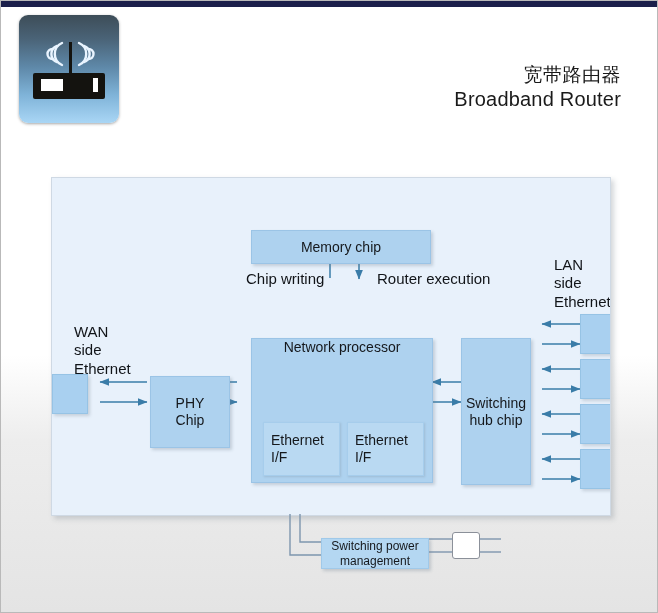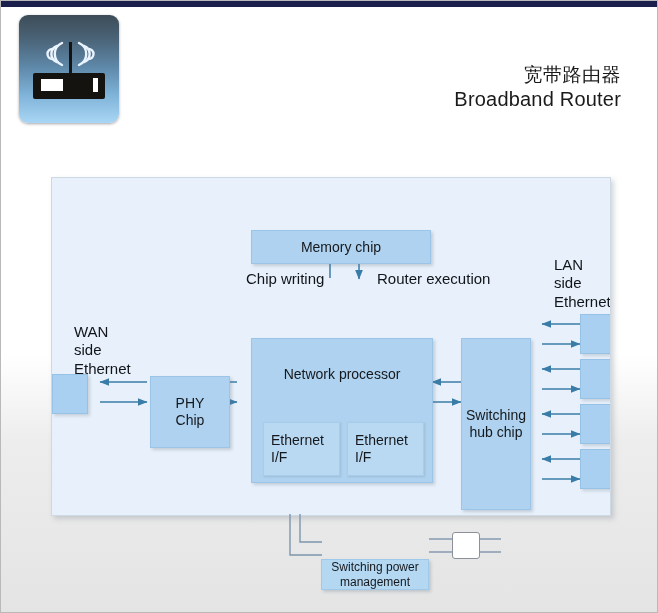--- a/index.html
+++ b/index.html
@@ -85,21 +85,21 @@
     box-shadow:2px 2px 3px rgba(110,125,140,.28);
   }
   .lbl {
     position:absolute; color:#111418; font-size:15px; line-height:1.22;
     white-space:pre-line;
   }
   .panel-svg { position:absolute; left:0; top:0; width:560px; height:339px; }
 
   
   #powerblk {
-    position:absolute; left:320px; top:558px; width:108px; height:31px;
+    position:absolute; left:320px; top:537px; width:108px; height:31px;
     background:#b4d7f2;
     border:1px solid #a0c9e9;
     box-shadow:2px 2px 3px rgba(110,125,140,.30);
     color:#15181c; font-size:12px; line-height:1.18;
     display:flex; align-items:center; justify-content:center; text-align:center;
     padding:0 4px;
   }
   #powerjack {
     position:absolute; left:451px; top:531px; width:28px; height:27px;
     background:#ffffff; border:1.5px solid #8b9099; border-radius:3px;
@@ -180,33 +180,33 @@
     <div class="lbl" style="left:22px; top:145px;">WAN
 side
 Ethernet</div>
     <div class="port" style="left:0px; top:196px; width:36px; height:40px;"></div>
 
     <div class="blk" style="left:98px; top:178px; width:80px; height:72px; white-space:pre-line;">
       <span>PHY
 Chip</span>
     </div>
 
-    <div class="blk" style="left:199px; top:140px; width:182px; height:145px; align-items:flex-start; padding-top:27px;">
+    <div class="blk" style="left:199px; top:140px; width:182px; height:145px; align-items:flex-start; ">
       <span>Network processor</span>
     </div>
     <div class="blk inner" style="left:211px; top:224px; width:77px; height:54px; white-space:pre-line; justify-content:flex-start; padding-left:7px; text-align:left;">
       <span>Ethernet
 I/F</span>
     </div>
     <div class="blk inner" style="left:295px; top:224px; width:77px; height:54px; white-space:pre-line; justify-content:flex-start; padding-left:7px; text-align:left;">
       <span>Ethernet
 I/F</span>
     </div>
 
-    <div class="blk" style="left:409px; top:140px; width:70px; height:172px; white-space:pre-line;">
+    <div class="blk" style="left:409px; top:140px; width:70px; height:147px; white-space:pre-line;">
       <span>Switching
 hub chip</span>
     </div>
 
     <div class="lbl" style="left:502px; top:78px;">LAN
 side
 Ethernet</div>
     <div class="port" style="left:528px; top:136px; width:46px; height:40px;"></div>
     <div class="port" style="left:528px; top:181px; width:46px; height:40px;"></div>
     <div class="port" style="left:528px; top:226px; width:46px; height:40px;"></div>

